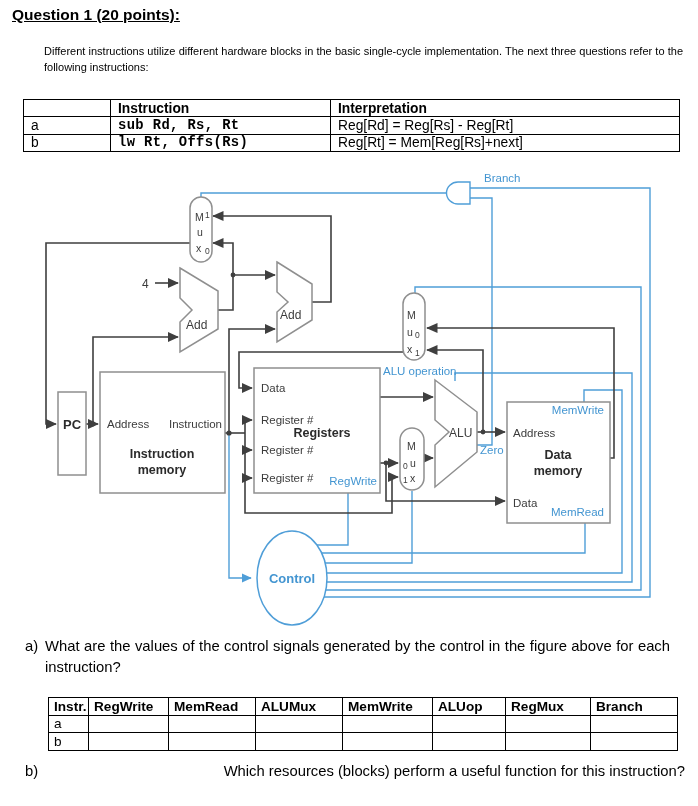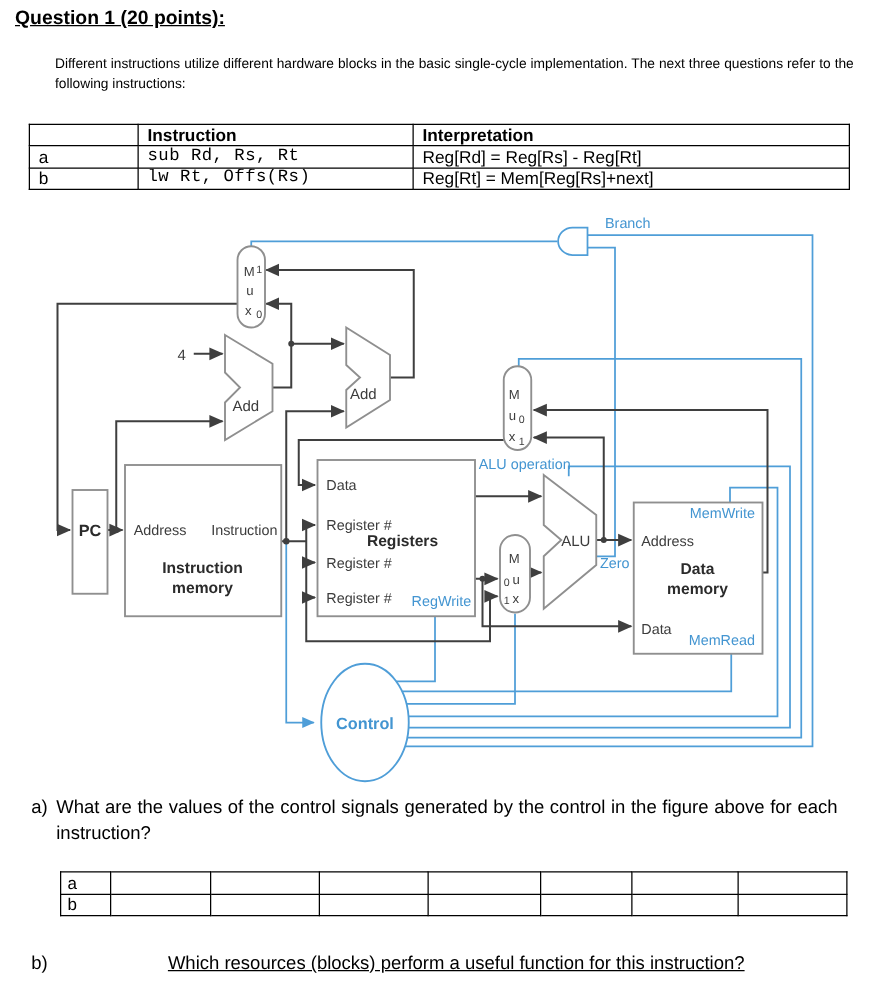--- a/index.html
+++ b/index.html
@@ -15,27 +15,27 @@
   }
   #intro {
     left:44px; top:44px; width:639px; font-size:11px;
     text-align:justify; line-height:1.43;
   }
   table { border-collapse:collapse; table-layout:fixed; }
   td { border:1.6px solid #000; vertical-align:middle; overflow:hidden; white-space:nowrap; }
   #instr-table { left:23px; top:99px; width:656px; }
   #instr-table td { height:16.4px; font-size:13.8px; padding:0 4px 0 7px; }
   #instr-table .hdr { font-weight:bold; }
-  .mono { font-family:"Liberation Mono", monospace; font-weight:normal; font-size:13px; letter-spacing:0.4px; }
+  .mono { font-family:"Liberation Mono", monospace; font-weight:bold; font-size:13px; letter-spacing:0.4px; }
   .q-row { display:flex; font-size:14.8px; line-height:1.45; }
   #q-a { left:25px; top:636px; width:645px; }
   #q-b { left:25px; top:761px; width:660px; }
   .q-label { width:20px; flex:0 0 20px; }
   .q-text { flex:1; text-align:justify; }
-  #q-b .q-text { text-align:center;text-decoration:underline; }
+  #q-b .q-text { text-align:right; }
   #signal-table { left:48px; top:697px; width:629px; }
   #signal-table td { height:16.6px; font-size:13.6px; padding:0 2px 0 5px; }
   #signal-table .hdr { font-weight:bold; }
   svg text { font-family:"Liberation Sans", sans-serif; }
   .portlbl { font-size:11.5px; fill:#3c3c3c; }
   .blocklbl { font-size:12.5px; font-weight:bold; fill:#2b2b2b; }
   .shapelbl { font-size:12px; fill:#3c3c3c; }
   .bluelbl { font-size:11.5px; fill:#4395d1; }
   .muxlbl { font-size:10.5px; fill:#3c3c3c; }
   .muxbit { font-size:8.5px; fill:#3c3c3c; }
@@ -206,20 +206,30 @@
     <col style="width:40px">
       <col style="width:80px">
       <col style="width:87px">
       <col style="width:87px">
     <col style="width:90px">
       <col style="width:73px">
       <col style="width:85px">
       <col style="width:87px">
   </colgroup>
   <tbody>
+      <tr>
+    <td class="hdr">Instr.</td>
+    <td class="hdr">RegWrite</td>
+    <td class="hdr">MemRead</td>
+    <td class="hdr">ALUMux</td>
+    <td class="hdr">MemWrite</td>
+    <td class="hdr">ALUop</td>
+    <td class="hdr">RegMux</td>
+    <td class="hdr">Branch</td>
+  </tr>
   <tr>
     <td>a</td>
     <td></td>
         <td></td>
     <td></td>
         <td></td>
     <td></td>
         <td></td>
     <td></td>
   </tr>

